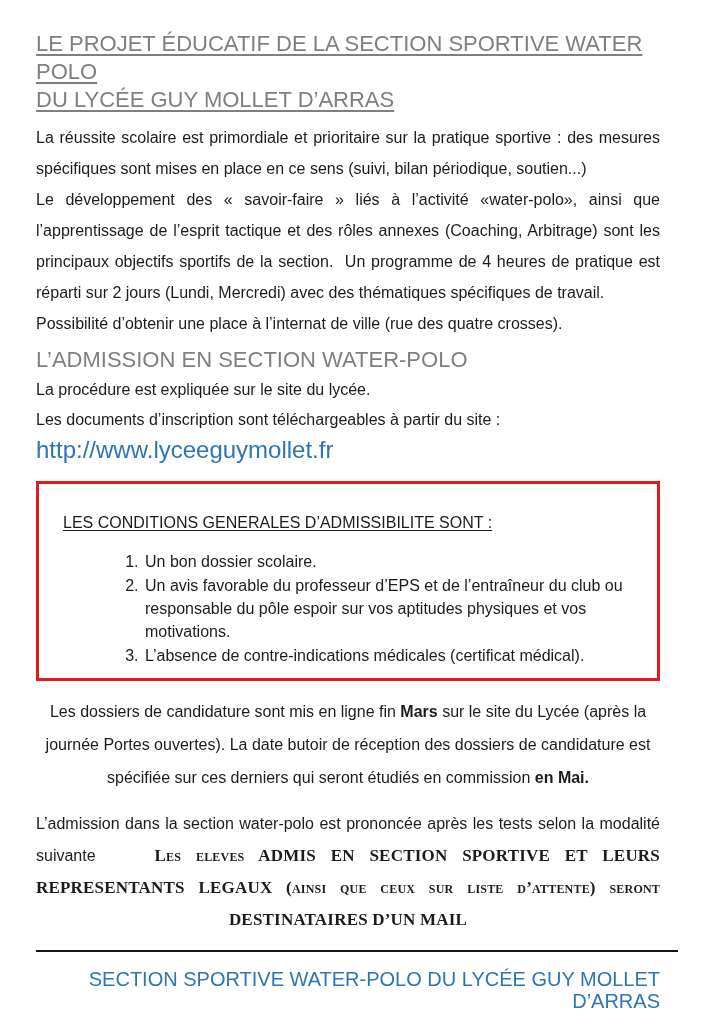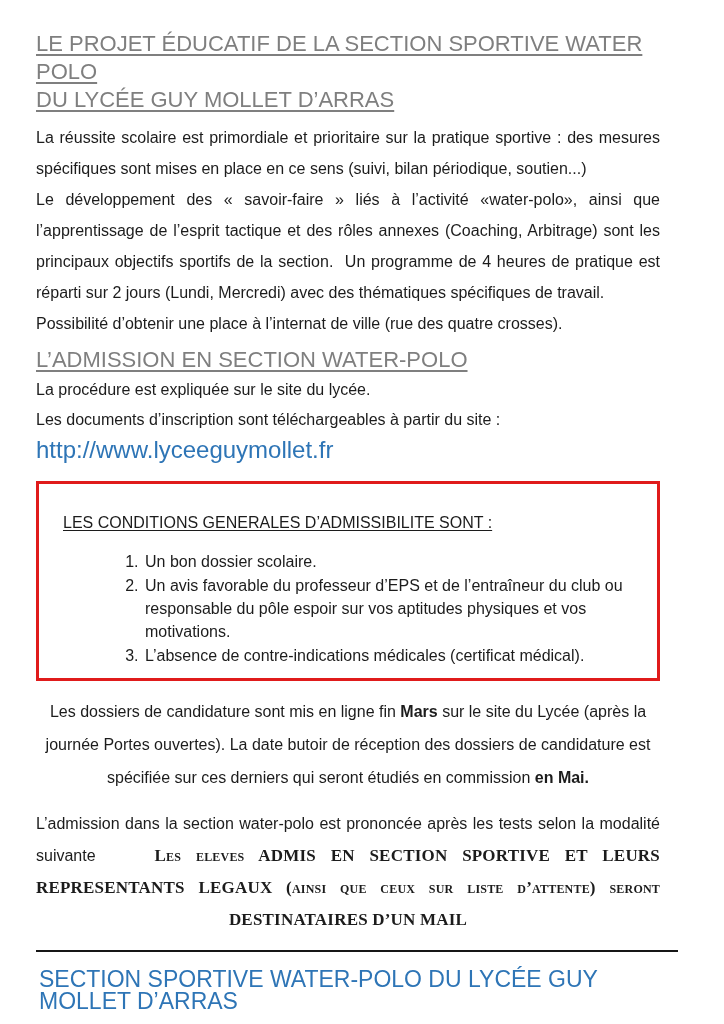--- a/index.html
+++ b/index.html
@@ -10,21 +10,21 @@
     padding:30px 36px 20px 36px;
     background:#fff;
     font-family:"Liberation Sans", sans-serif;
     color:var(--text,#1c1c1c);
     overflow:hidden;
   }
   
   .doc-title{font-size:22px;line-height:28px;font-weight:normal;color:var(--heading_gray,#7f7f7f);margin:0 0 8px 0;}
   .doc-title .line{text-decoration:underline;text-decoration-color:var(--heading_gray,#7f7f7f);text-underline-offset:3px;}
   .section-heading{font-size:22px;line-height:26px;font-weight:normal;color:var(--heading_gray,#7f7f7f);margin:8px 0 2px 0;}
-  .section-heading span{text-decoration:underline;text-underline-offset:3px;}
+  .section-heading span{text-underline-offset:3px;}
   
   .body-just{font-size:16px;line-height:31px;text-align:justify;margin:0;}
   .body-plain{font-size:16px;line-height:30px;margin:0;}
   .site-link{display:inline-block;font-size:24px;line-height:30px;color:var(--accent_blue,#2e75b6);text-decoration:none;}
   
   .conditions-box{
     margin-top:16px;
     border:3px solid var(--box_red,#e01b1b);
     padding:12px 14px 10px 8px;
     box-sizing:border-box;
@@ -40,21 +40,21 @@
   .seg-b{font-weight:bold;}
   .seg-sc{
     font-family:"Liberation Serif", serif;
     font-weight:bold;
     font-variant:small-caps;
     font-size:17px;
     letter-spacing:0.2px;
   }
   
   .divider{border:none;border-top:2px solid #161616;margin:14px -18px 0 0;}
-  .footer-heading{font-size:23px;line-height:22px;font-weight:normal;color:var(--accent_blue,#2e75b6);margin:16px 0 0 3px;}
+  .footer-heading{font-size:20px;line-height:22px;font-weight:normal;color:var(--accent_blue,#2e75b6);margin:16px 0 0 18px;text-align:right;}
   .resp-line{font-size:17px;line-height:24px;margin:12px 0 0 0;}
   .resp-label{font-weight:bold;text-decoration:underline;text-underline-offset:3px;}
 </style>
 </head>
 <body>
 
 <div class="page">
 
   <h1 class="doc-title">
     <span class="line">LE PROJET ÉDUCATIF DE LA SECTION SPORTIVE WATER POLO</span><br>

